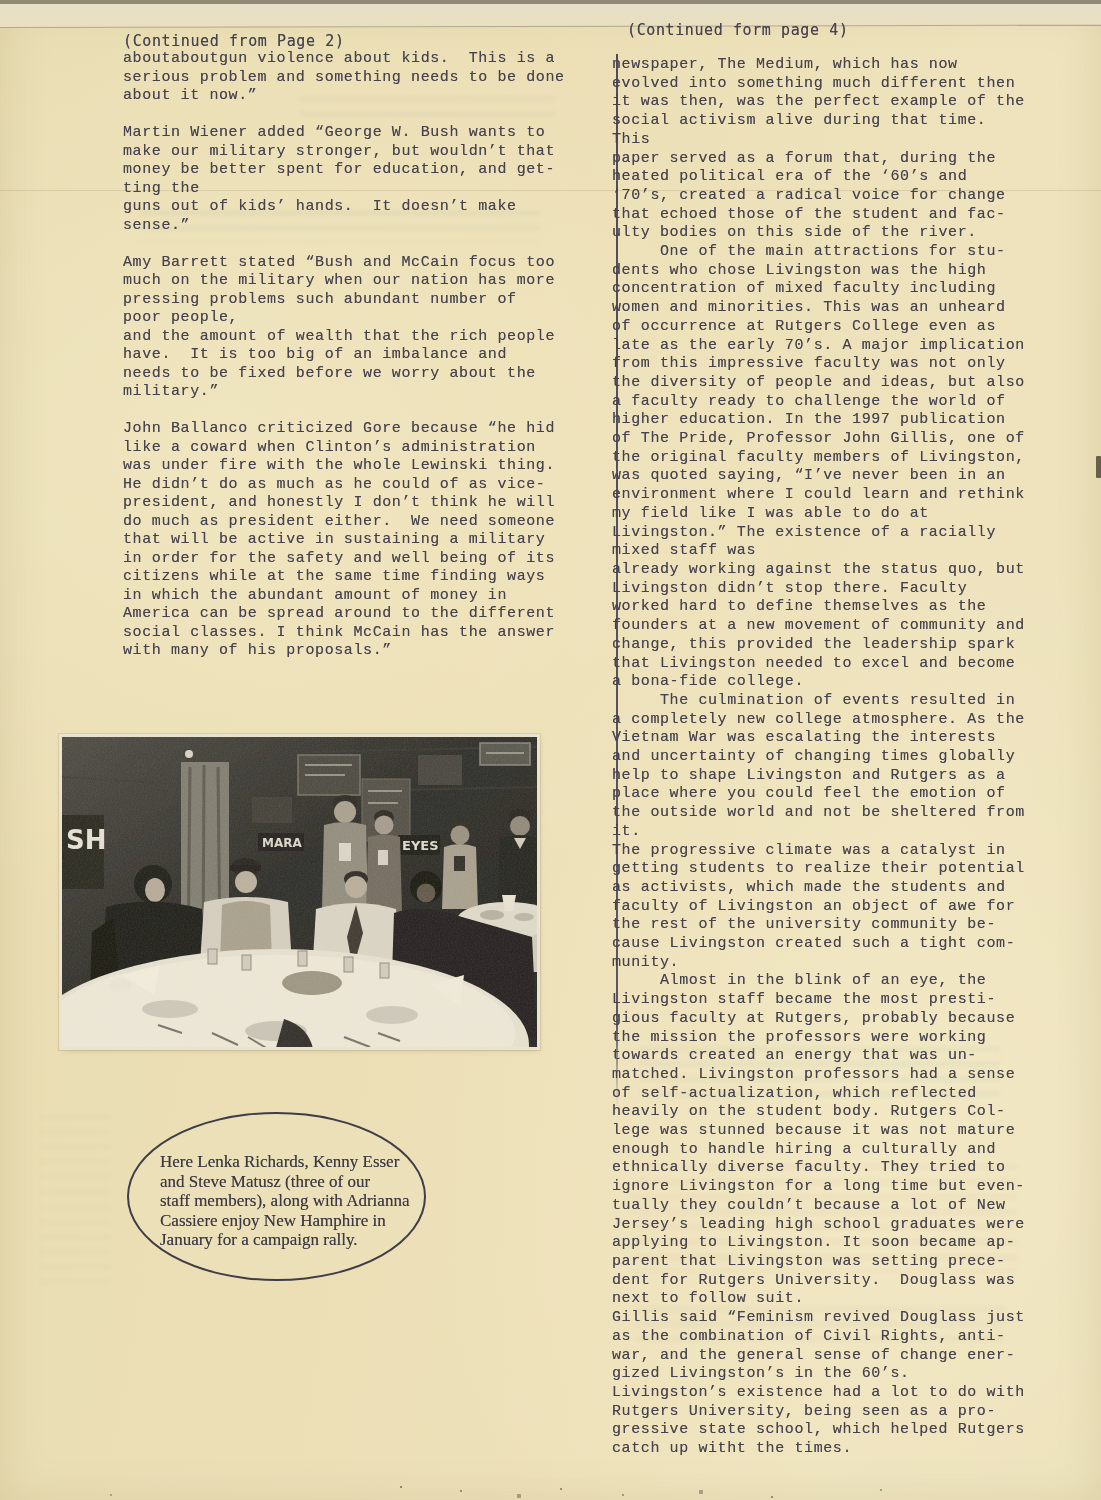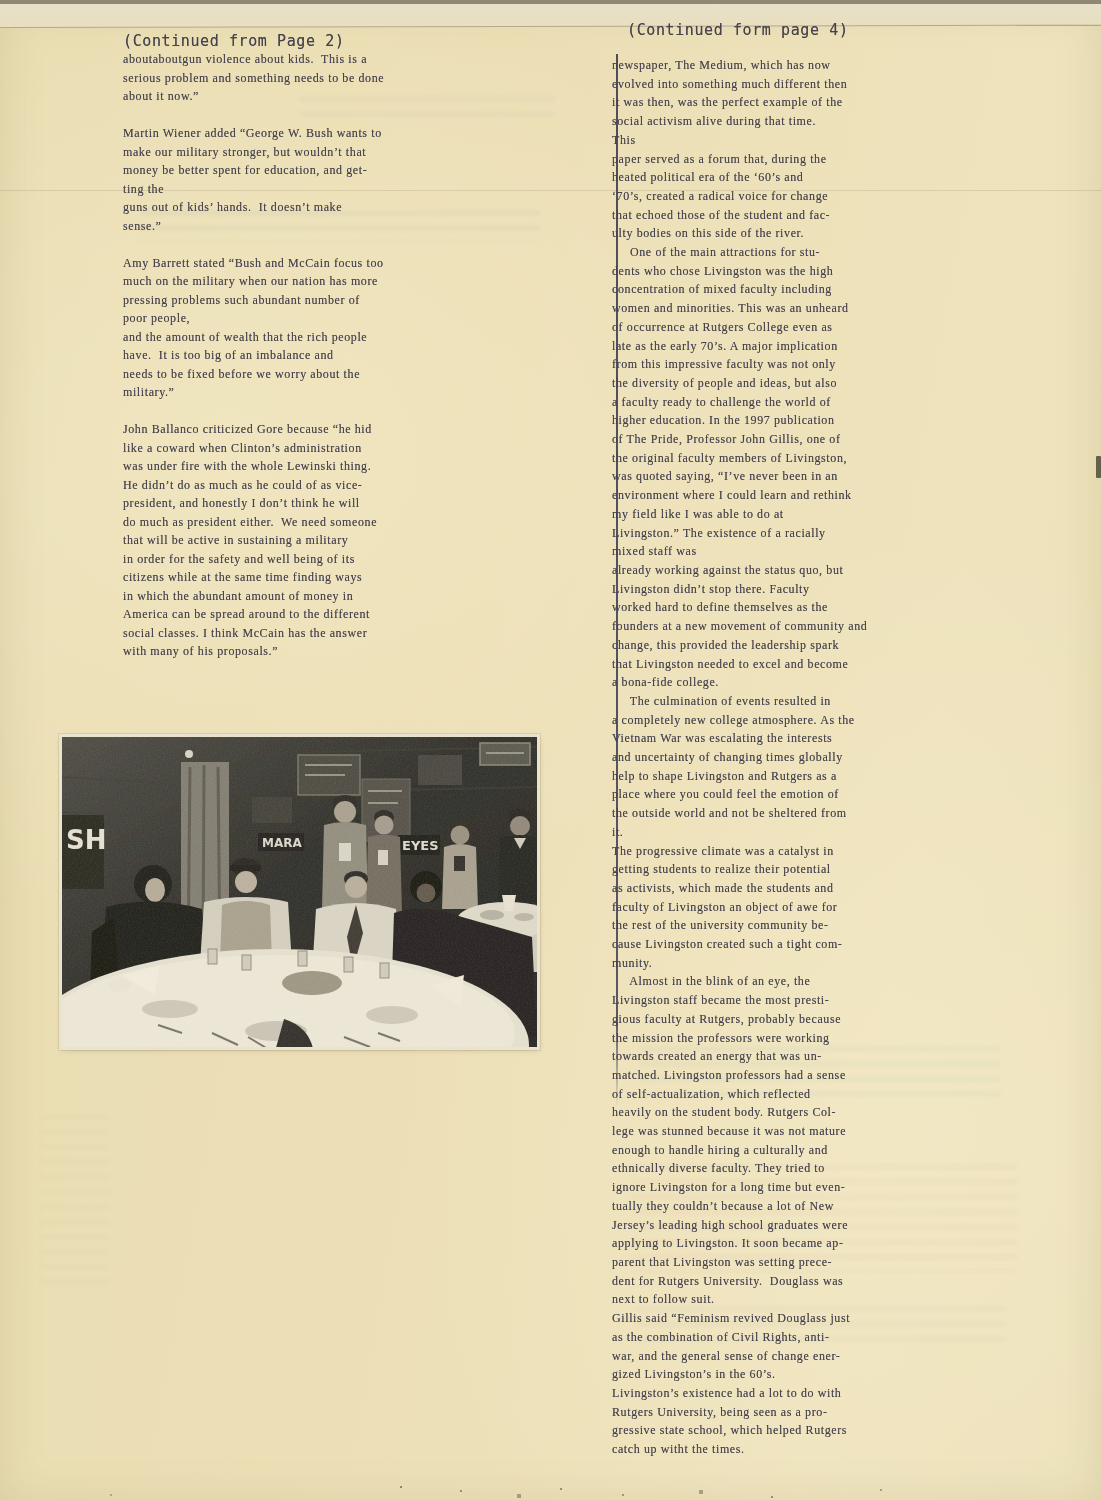--- a/index.html
+++ b/index.html
@@ -23,21 +23,21 @@
     transform-origin:left center;
     transform:rotate(-0.12deg);
   }
   .col-header{
     position:absolute;
     font-size:15px;letter-spacing:.6px;white-space:pre;
     text-shadow:0 0 .5px rgba(60,58,70,.55);
   }
   .col-body{
     position:absolute;margin:0;
-    font-family:Liberation Serif, serif;font-size:12px;letter-spacing:.6px;
+    font-family:Liberation Mono, monospace;font-size:15px;letter-spacing:.6px;
     white-space:pre;text-shadow:0 0 .5px rgba(60,58,70,.5);
   }
   #left-body{left:123px;top:46px;line-height:18.5px;}
   #left-header{left:123px;top:28px;}
   #right-header{left:627px;top:17px;}
   #right-body{left:612px;top:52px;line-height:18.7px;}
   .divider{
     position:absolute;left:616px;top:50px;width:2px;height:1053px;
     background:linear-gradient(180deg,#504d58 0%,#565361 60%,#5b5864 92%,rgba(86,83,97,0));
   }
@@ -329,17 +329,24 @@
             <line x1="282" y1="300" x2="308" y2="310"></line>
               <line x1="316" y1="296" x2="338" y2="304"></line>
             <line x1="96" y1="288" x2="120" y2="296"></line>
           </g>
         </g>
       </g>
       <rect x="0" y="0" width="475" height="310" filter="url(#grain)" opacity=".45"></rect>
     </svg>
   </div>
 
+  <div class="caption-oval">
+    <div class="caption-text">Here Lenka Richards, Kenny Esser
+and Steve Matusz (three of our
+staff members), along with Adrianna
+Cassiere enjoy New Hamphire in
+January for a campaign rally.</div>
+  </div>
 
   <div class="edge-artifact"></div>
   <div class="speck-row"></div>
 
 </div>
 
 </body></html>

